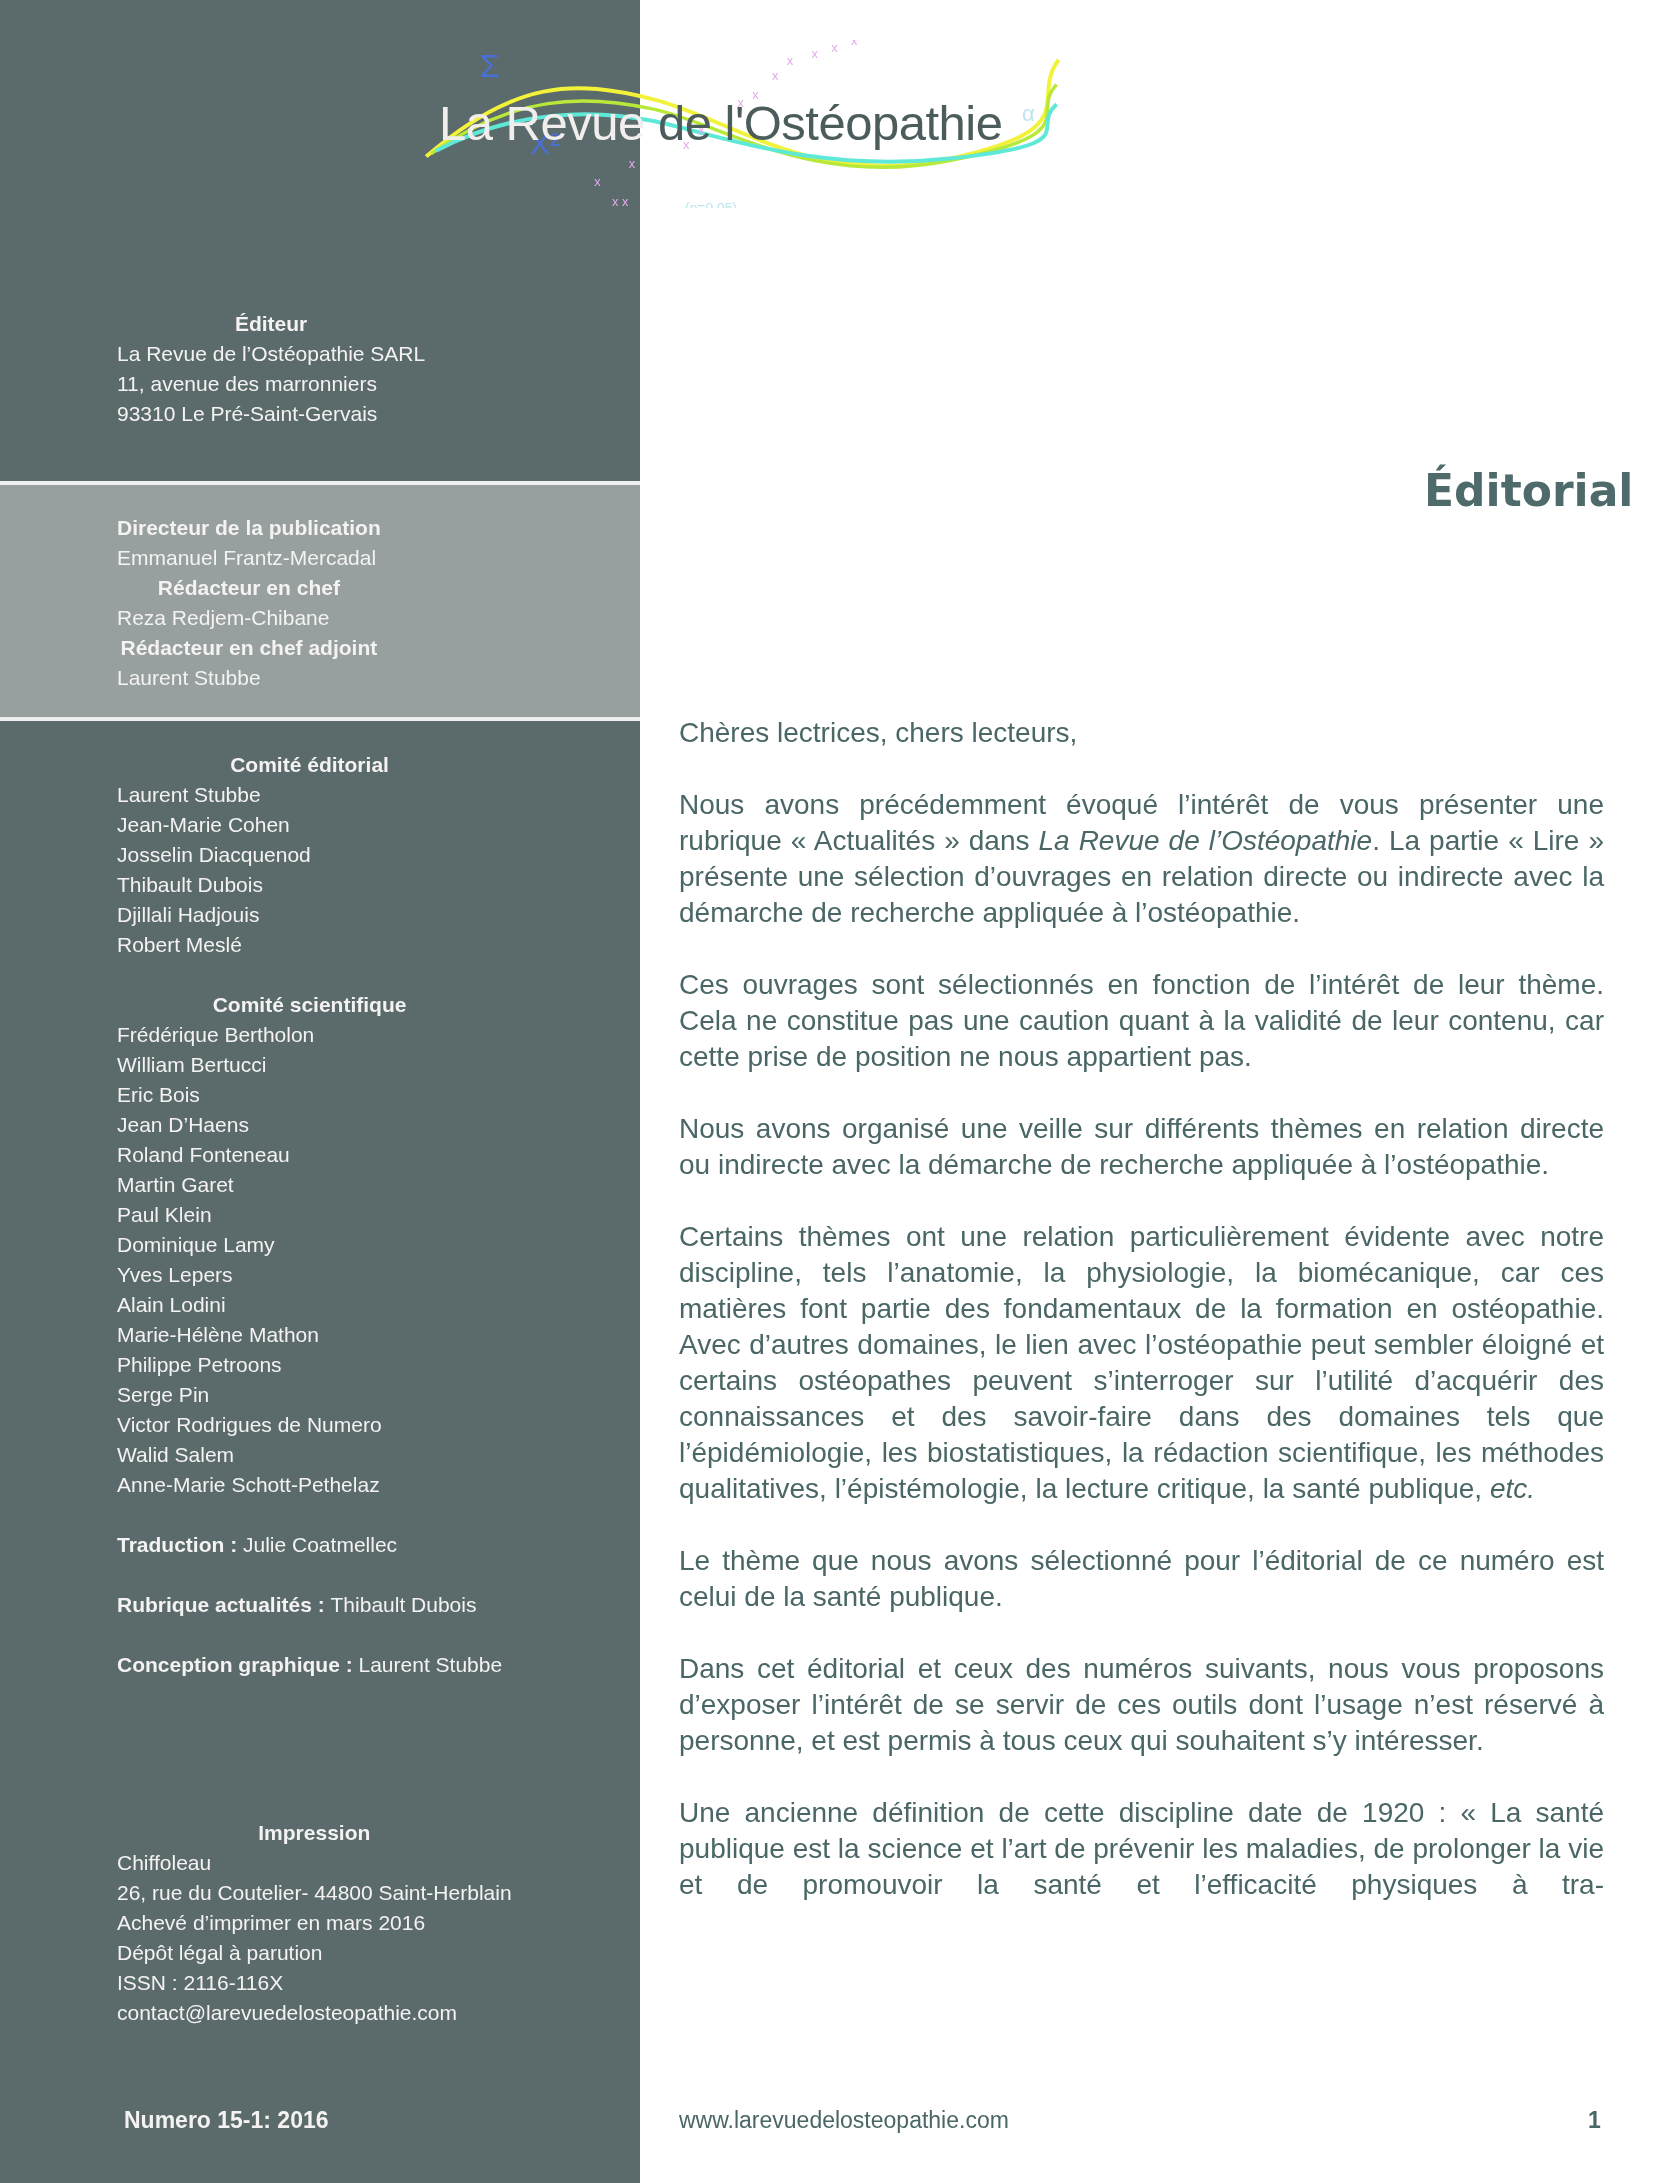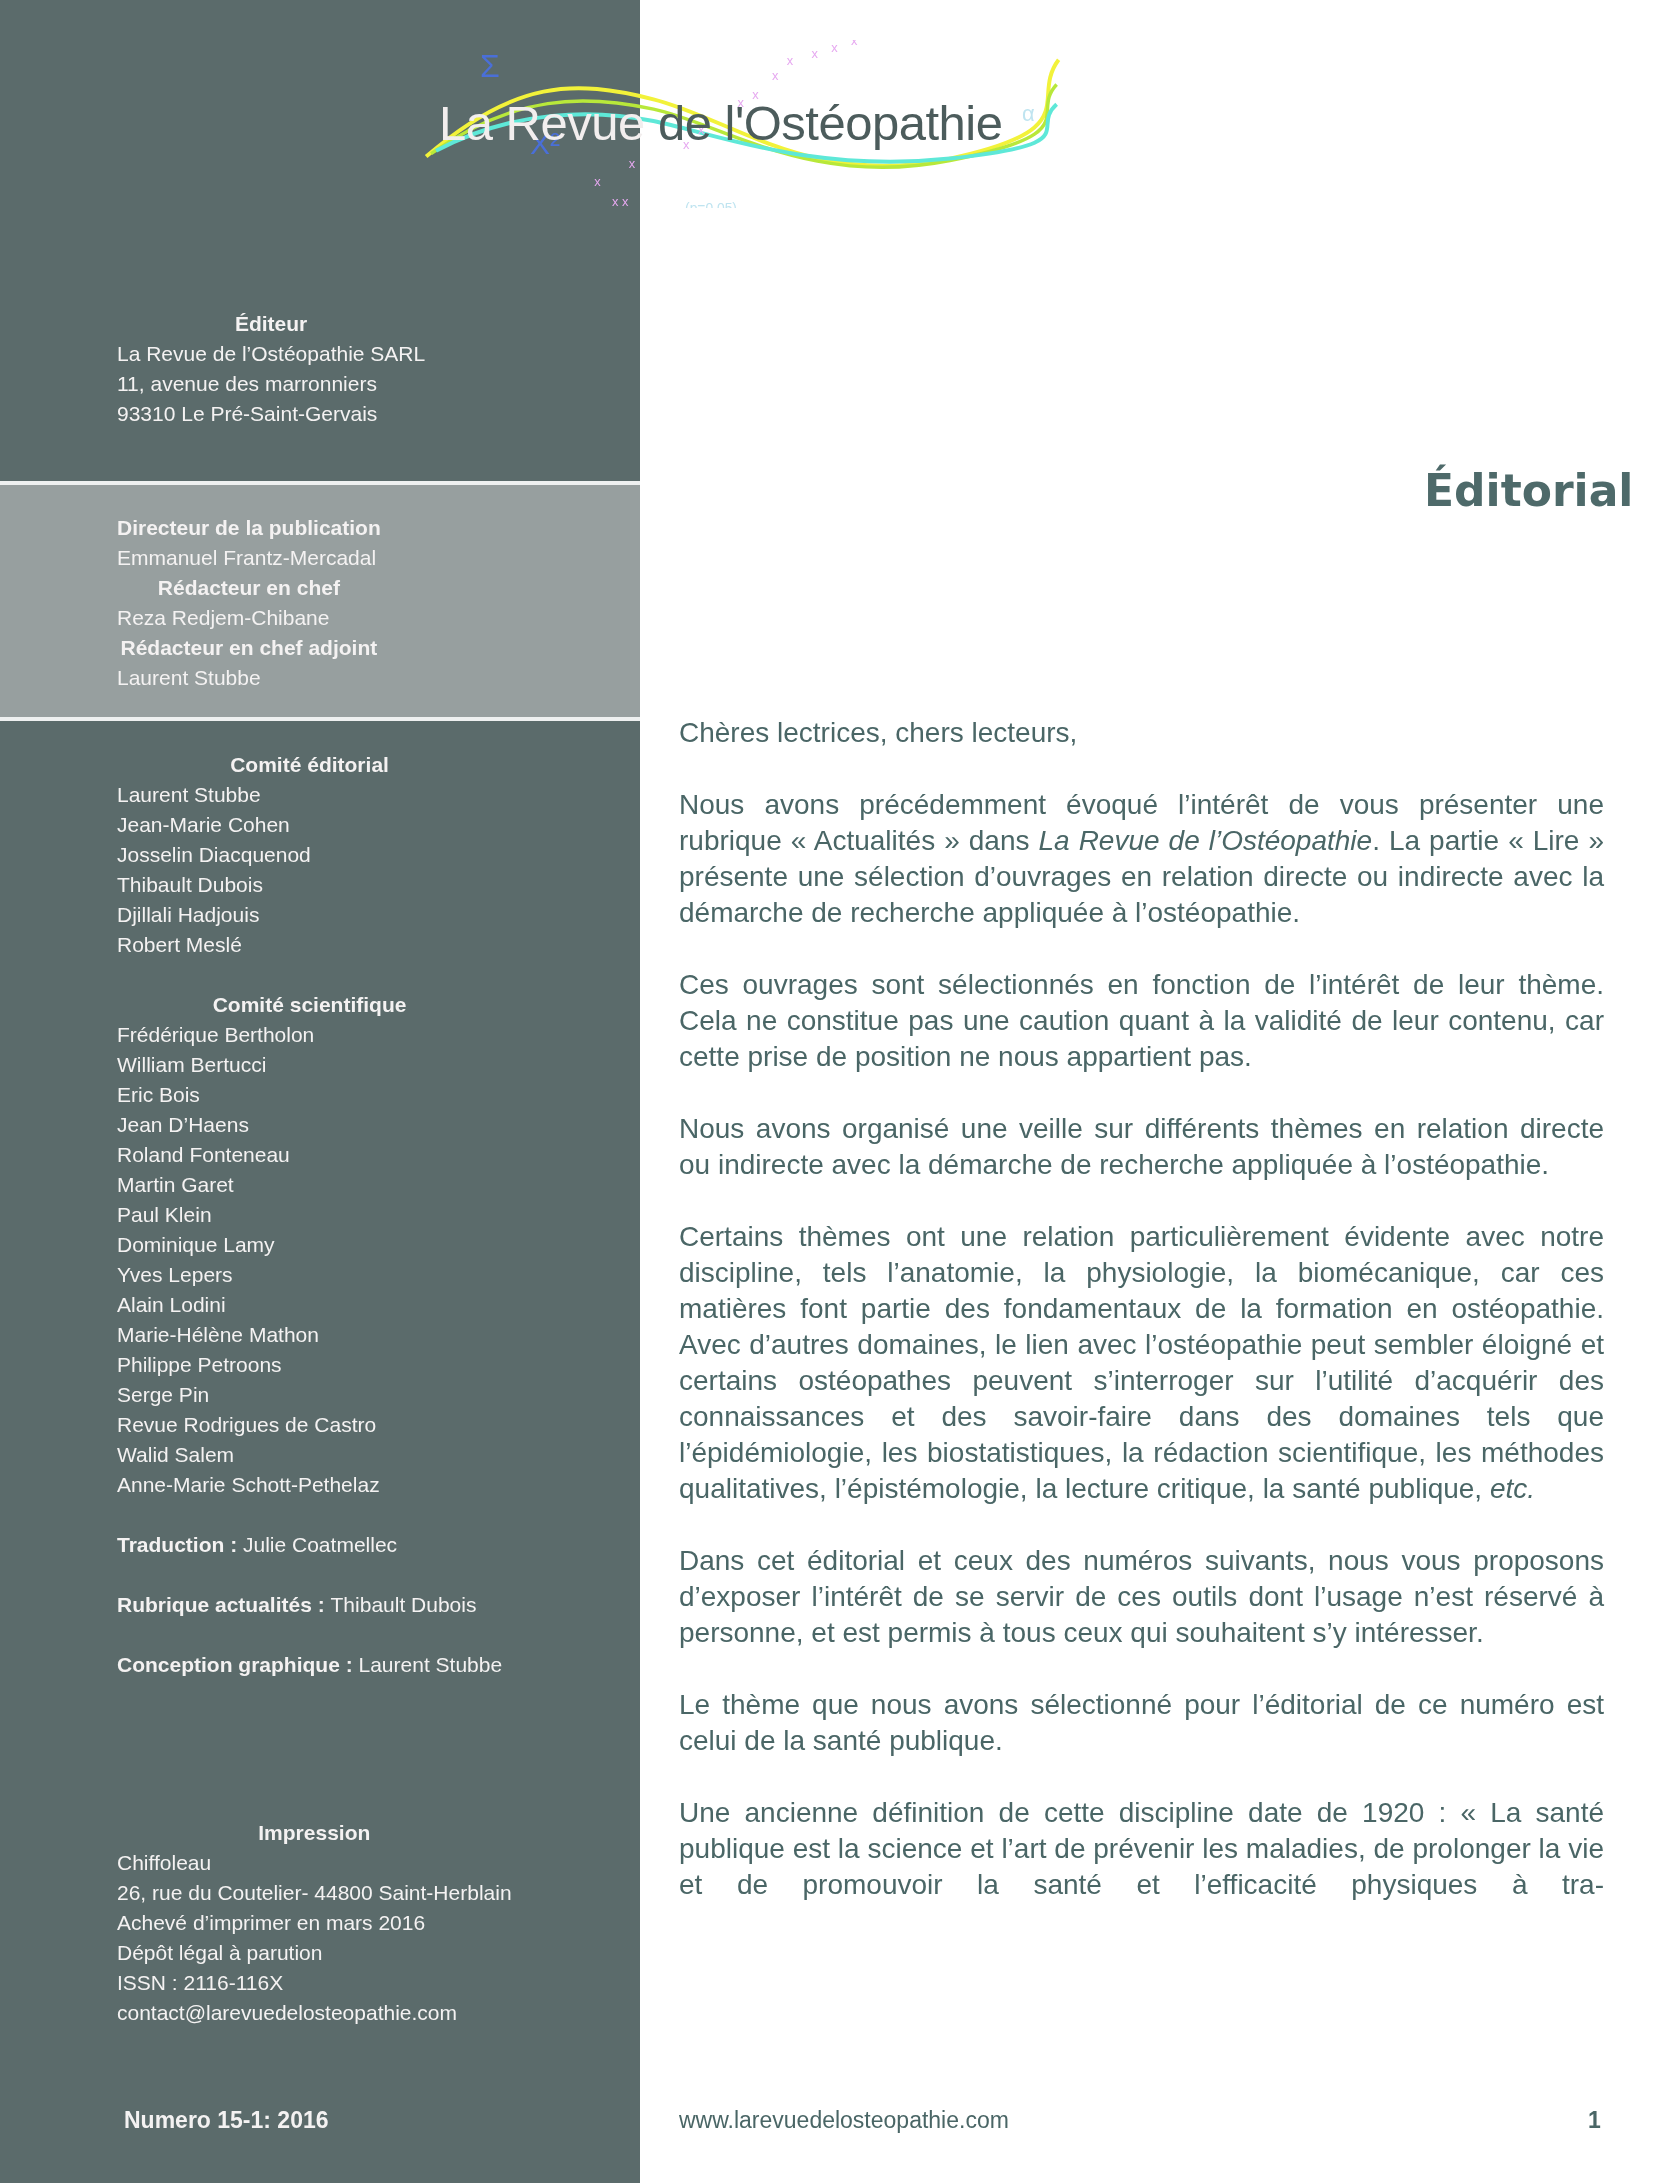--- a/index.html
+++ b/index.html
@@ -104,21 +104,21 @@
   <div class="row">Jean D’Haens</div>
   <div class="row">Roland Fonteneau</div>
   <div class="row">Martin Garet</div>
   <div class="row">Paul Klein</div>
   <div class="row">Dominique Lamy</div>
   <div class="row">Yves Lepers</div>
   <div class="row">Alain Lodini</div>
   <div class="row">Marie-Hélène Mathon</div>
   <div class="row">Philippe Petroons</div>
   <div class="row">Serge Pin</div>
-  <div class="row">Revue Rodrigues de Castro</div>
+  <div class="row">Victor Rodrigues de Numero</div>
   <div class="row">Walid Salem</div>
   <div class="row">Anne-Marie Schott-Pethelaz</div>
   <div class="gap"></div>
   <div class="row"><span class="inline-h">Traduction : </span><span>Julie Coatmellec</span></div>
   <div class="gap"></div>
   <div class="row"><span class="inline-h">Rubrique actualités : </span><span>Thibault Dubois</span></div>
   <div class="gap"></div>
   <div class="row"><span class="inline-h">Conception graphique : </span><span>Laurent Stubbe</span></div>
 </div>
 
@@ -133,21 +133,21 @@
 </div>
 
 <h1 class="title">Éditorial</h1>
 
 <div class="body">
   <p>Chères lectrices, chers lecteurs,</p>
   <p><span>Nous avons précédemment évoqué l’intérêt de vous présenter une rubrique « Actualités » dans </span><i>La Revue de l’Ostéopathie</i><span>. La partie « Lire » présente une sélection d’ouvrages en relation directe ou indirecte avec la démarche de recherche appliquée à l’ostéopathie.</span></p>
   <p>Ces ouvrages sont sélectionnés en fonction de l’intérêt de leur thème. Cela ne constitue pas une caution quant à la validité de leur contenu, car cette prise de position ne nous appartient pas.</p>
   <p>Nous avons organisé une veille sur différents thèmes en relation directe ou indirecte avec la démarche de recherche appliquée à l’ostéopathie.</p>
   <p><span>Certains thèmes ont une relation particulièrement évidente avec notre discipline, tels l’anatomie, la physiologie, la biomécanique, car ces matières font partie des fondamentaux de la formation en ostéopathie. Avec d’autres domaines, le lien avec l’ostéopathie peut sembler éloigné et certains ostéopathes peuvent s’interroger sur l’utilité d’acquérir des connaissances et des savoir-faire dans des domaines tels que l’épidémiologie, les biostatistiques, la rédaction scientifique, les méthodes qualitatives, l’épistémologie, la lecture critique, la santé publique, </span><i>etc.</i></p>
+  <p>Le thème que nous avons sélectionné pour l’éditorial de ce numéro est celui de la santé publique.</p>
   <p>Dans cet éditorial et ceux des numéros suivants, nous vous proposons d’exposer l’intérêt de se servir de ces outils dont l’usage n’est réservé à personne, et est permis à tous ceux qui souhaitent s’y intéresser.</p>
-  <p>Le thème que nous avons sélectionné pour l’éditorial de ce numéro est celui de la santé publique.</p>
   <p class="last">Une ancienne définition de cette discipline date de 1920 : « La santé publique est la science et l’art de prévenir les maladies, de prolonger la vie et de promouvoir la santé et l’efficacité physiques à tra-</p>
 </div>
 
 <div class="footer-issue">Numero 15-1: 2016</div>
 <div class="footer-url">www.larevuedelosteopathie.com</div>
 <div class="footer-page">1</div>
 
 
 </body></html>

